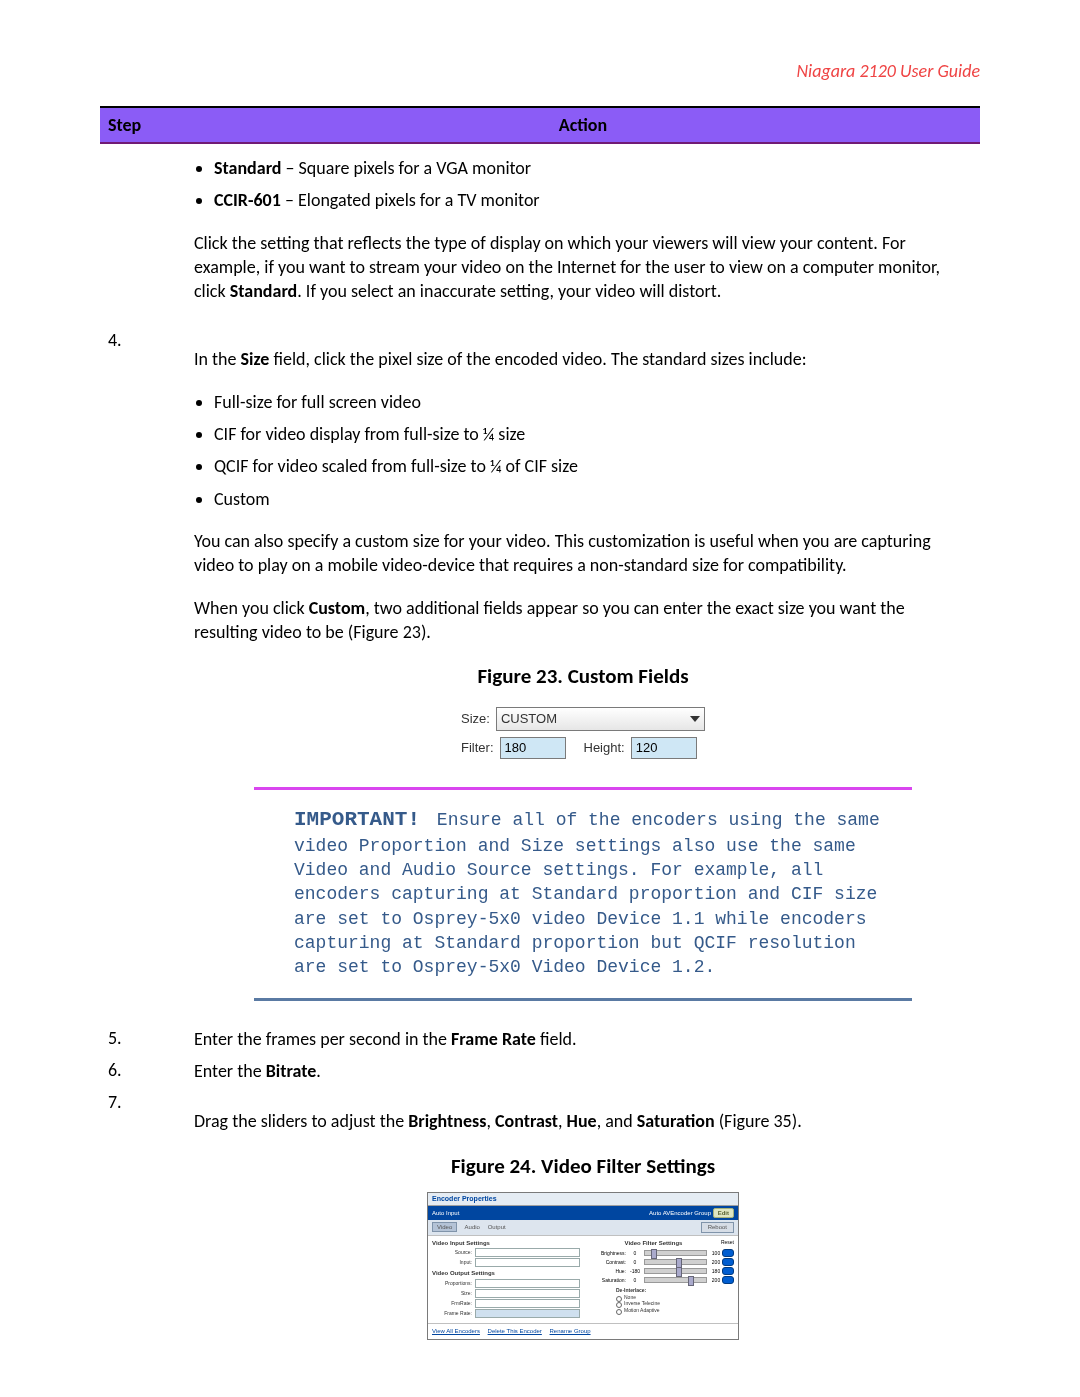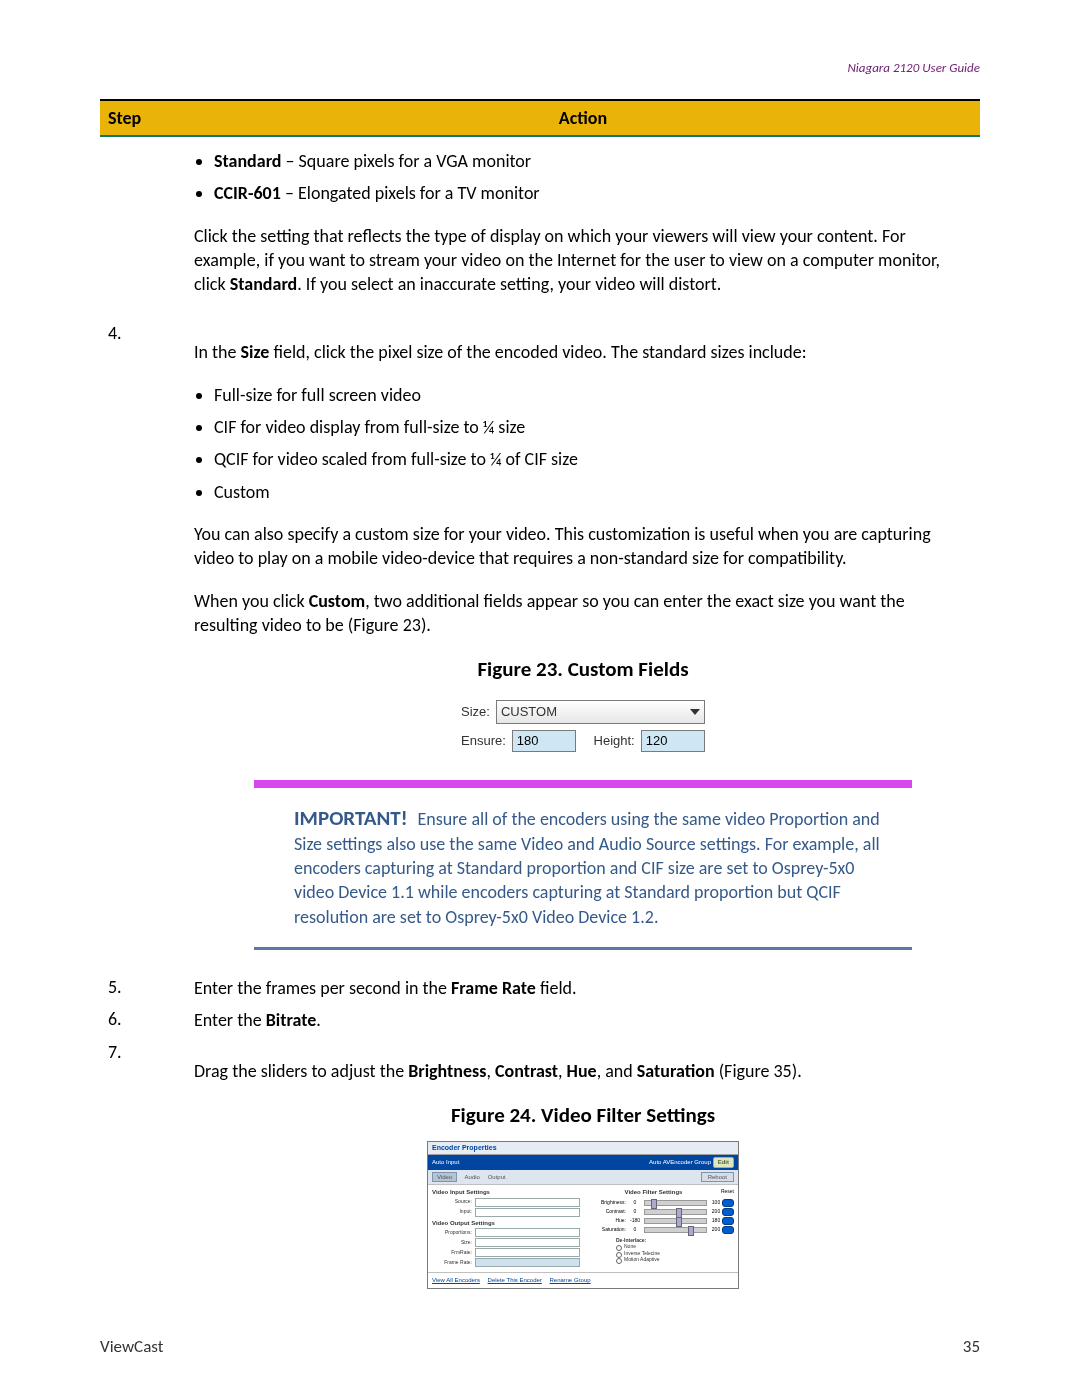--- a/index.html
+++ b/index.html
@@ -13,35 +13,35 @@
     width: 1080px;
     min-height: 1397px;
     margin: 0 auto;
     padding: 60px 100px 40px 100px;
     box-sizing: border-box;
     position: relative;
   }
   .header-title {
     text-align: right;
     font-style: italic;
-    color: #701a75;
-    font-size: 13px;
+    color: #ef4444;
+    font-size: 18px;
     margin-bottom: 24px;
   }
   table.steps {
     border-collapse: collapse;
     width: 100%;
   }
   table.steps thead th {
-    background: #eab308;
+    background: #8b5cf6;
     font-weight: bold;
     font-size: 18px;
     padding: 6px 8px;
     border-top: 2px solid #000;
-    border-bottom: 2px solid #0f766e;
+    border-bottom: 2px solid #701a75;
   }
   table.steps thead th.step-col { width: 70px; text-align: left; }
   table.steps thead th.action-col { text-align: center; }
   table.steps tbody td {
     vertical-align: top;
     padding: 4px 8px;
     border: none;
   }
   .step-num {
     font-size: 18px;
@@ -102,27 +102,28 @@
     height: 20px;
     border: 1px solid #7a7a7a;
     background: #cfe7f5;
     color: #000;
     font-size: 13px;
     padding: 0 4px;
     display: inline-flex;
     align-items: center;
   }
   .callout {
-    border-top: 8px solid #d946ef;
+    border-top: 3px solid #d946ef;
     border-bottom: 3px solid #5a7aa3;
     margin: 24px 60px 18px 60px;
     padding: 16px 20px 18px 40px;
     font-size: 18px;
     color: #355a8a;
     line-height: 1.35;
+    font-family: Liberation Mono, monospace;
   }
   .callout .imp {
     font-weight: bold;
     color: #355a8a;
     font-size: 21px;
     margin-right: 6px;
   }
   .enc-panel {
     width: 310px;
     margin: 8px auto;
@@ -317,21 +318,21 @@
 
           <div class="custom-fields">
             <div class="cf-row">
               <span class="cf-label">Size:</span>
               <div class="cf-select">
                 <span>CUSTOM</span>
                 <span class="arrow"></span>
               </div>
             </div>
             <div class="cf-row">
-              <span class="cf-label">Ensure:</span>
+              <span class="cf-label">Filter:</span>
               <span class="cf-input">180</span>
               <span style="width:18px"></span>
               <span class="cf-label">Height:</span>
               <span class="cf-input">120</span>
             </div>
           </div>
 
           <div class="callout">
             <span class="imp">IMPORTANT!</span><span> Ensure all of the encoders using the same video Proportion and Size settings also use the same Video and Audio Source settings. For example, all encoders capturing at Standard proportion and CIF size are set to Osprey-5x0 video Device 1.1 while encoders capturing at Standard proportion but QCIF resolution are set to Osprey-5x0 Video Device 1.2.</span>
           </div>
@@ -463,17 +464,13 @@
               <span>Delete This Encoder</span>
               <span>Rename Group</span>
             </div>
           </div>
 
         </td>
       </tr>
     </tbody>
   </table>
 
-  <div class="page-footer">
-    <span>ViewCast</span>
-    <span>35</span>
-  </div>
 </div>
 
 </body></html>

